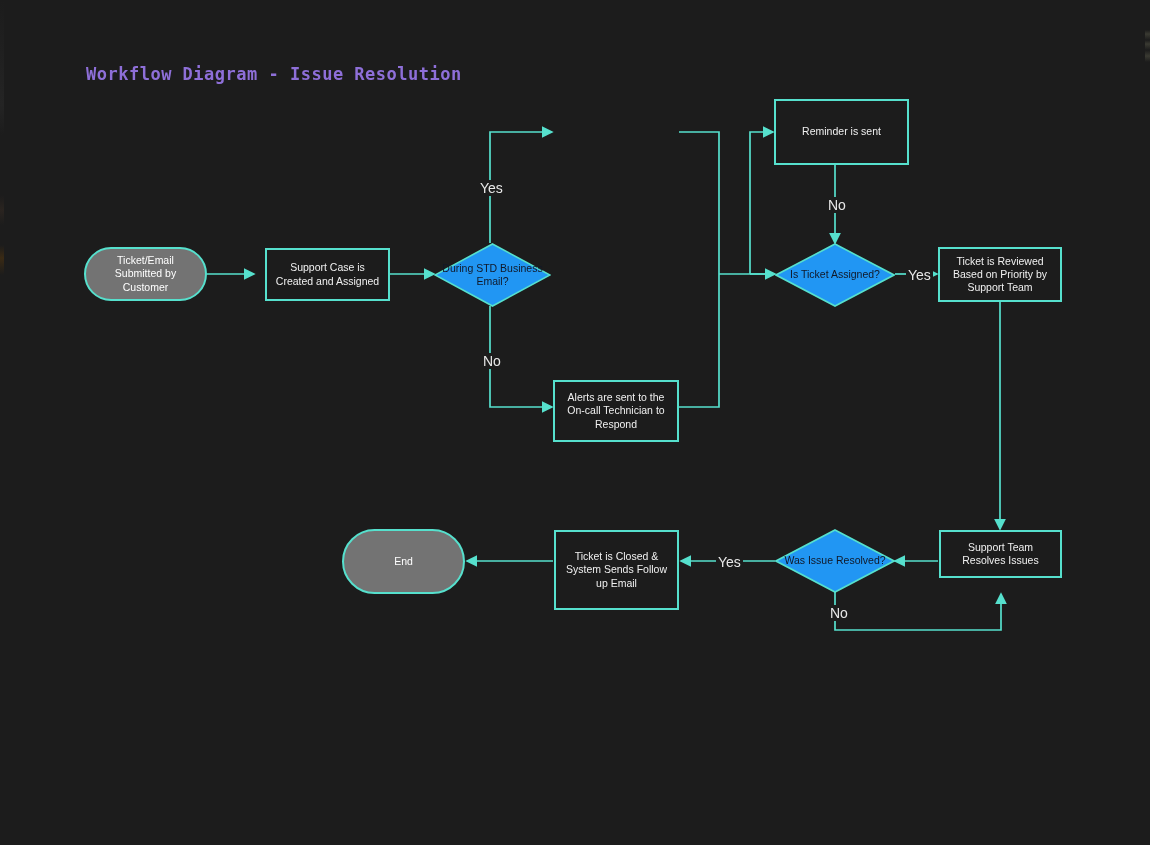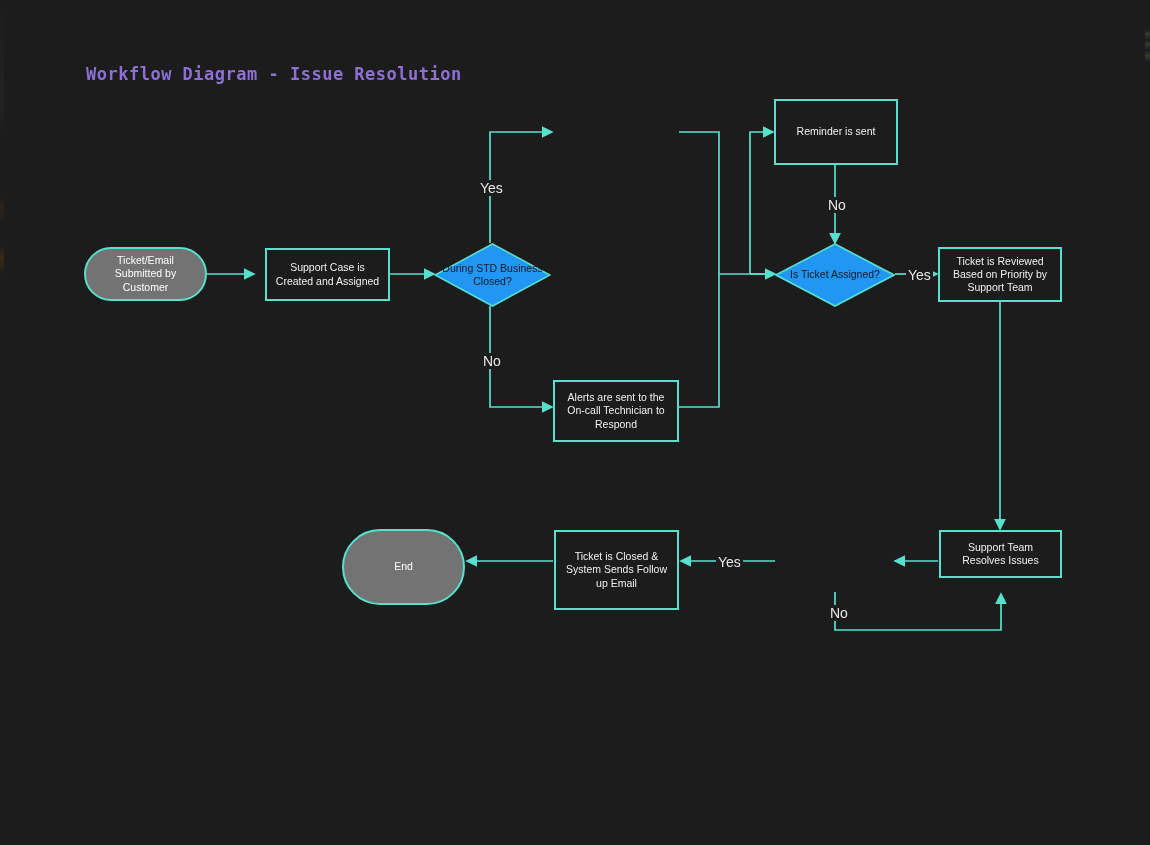--- a/index.html
+++ b/index.html
@@ -170,43 +170,49 @@
   </svg>
 
   <div class="node terminator" style="left:84px; top:247px; width:123px; height:54px;">Ticket/Email Submitted by Customer</div>
 
   <div class="node proc" style="left:265px; top:248px; width:125px; height:53px;">Support Case is Created and Assigned</div>
 
   <div class="diamond-wrap" style="left:434px; top:243px; width:117px; height:64px;">
     <svg class="diamond-shape" viewBox="0 0 117 64" preserveAspectRatio="none">
       <polygon points="58.5,1 116,32 58.5,63 1,32" fill="#2196f3" stroke="#56e0cd" stroke-width="1.6"></polygon>
     </svg>
-    <div class="diamond-label">During STD Business Closed?</div>
+    <div class="diamond-label">During STD Business Email?</div>
   </div>
 
 
   <div class="node proc" style="left:553px; top:380px; width:126px; height:62px;">Alerts are sent to the On-call Technician to Respond</div>
 
-  <div class="node proc" style="left:774px; top:99px; width:124px; height:66px;">Reminder is sent</div>
+  <div class="node proc" style="left:774px; top:99px; width:135px; height:66px;">Reminder is sent</div>
 
   <div class="diamond-wrap" style="left:775px; top:243px; width:120px; height:64px;">
     <svg class="diamond-shape" viewBox="0 0 120 64" preserveAspectRatio="none">
       <polygon points="60,1 119,32 60,63 1,32" fill="#2196f3" stroke="#56e0cd" stroke-width="1.6"></polygon>
     </svg>
     <div class="diamond-label">Is Ticket Assigned?</div>
   </div>
 
   <div class="node proc" style="left:938px; top:247px; width:124px; height:55px;">Ticket is Reviewed Based on Priority by Support Team</div>
 
   <div class="node proc" style="left:939px; top:530px; width:123px; height:48px;">Support Team Resolves Issues</div>
 
+  <div class="diamond-wrap" style="left:775px; top:529px; width:120px; height:64px;">
+    <svg class="diamond-shape" viewBox="0 0 120 64" preserveAspectRatio="none">
+      <polygon points="60,1 119,32 60,63 1,32" fill="#2196f3" stroke="#56e0cd" stroke-width="1.6"></polygon>
+    </svg>
+    <div class="diamond-label">Was Issue Resolved?</div>
+  </div>
 
   <div class="node proc" style="left:554px; top:530px; width:125px; height:80px;">Ticket is Closed &amp; System Sends Follow up Email</div>
 
-  <div class="node terminator" style="left:342px; top:529px; width:123px; height:76px;">End</div>
+  <div class="node terminator" style="left:342px; top:529px; width:123px; height:65px;">End</div>
 
   <div class="edge-label" style="left:478px; top:180px;">Yes</div>
   <div class="edge-label" style="left:481px; top:353px;">No</div>
   <div class="edge-label" style="left:826px; top:197px;">No</div>
   <div class="edge-label" style="left:906px; top:267px;">Yes</div>
   <div class="edge-label" style="left:716px; top:554px;">Yes</div>
   <div class="edge-label" style="left:828px; top:605px;">No</div>
 
 </div>
 

